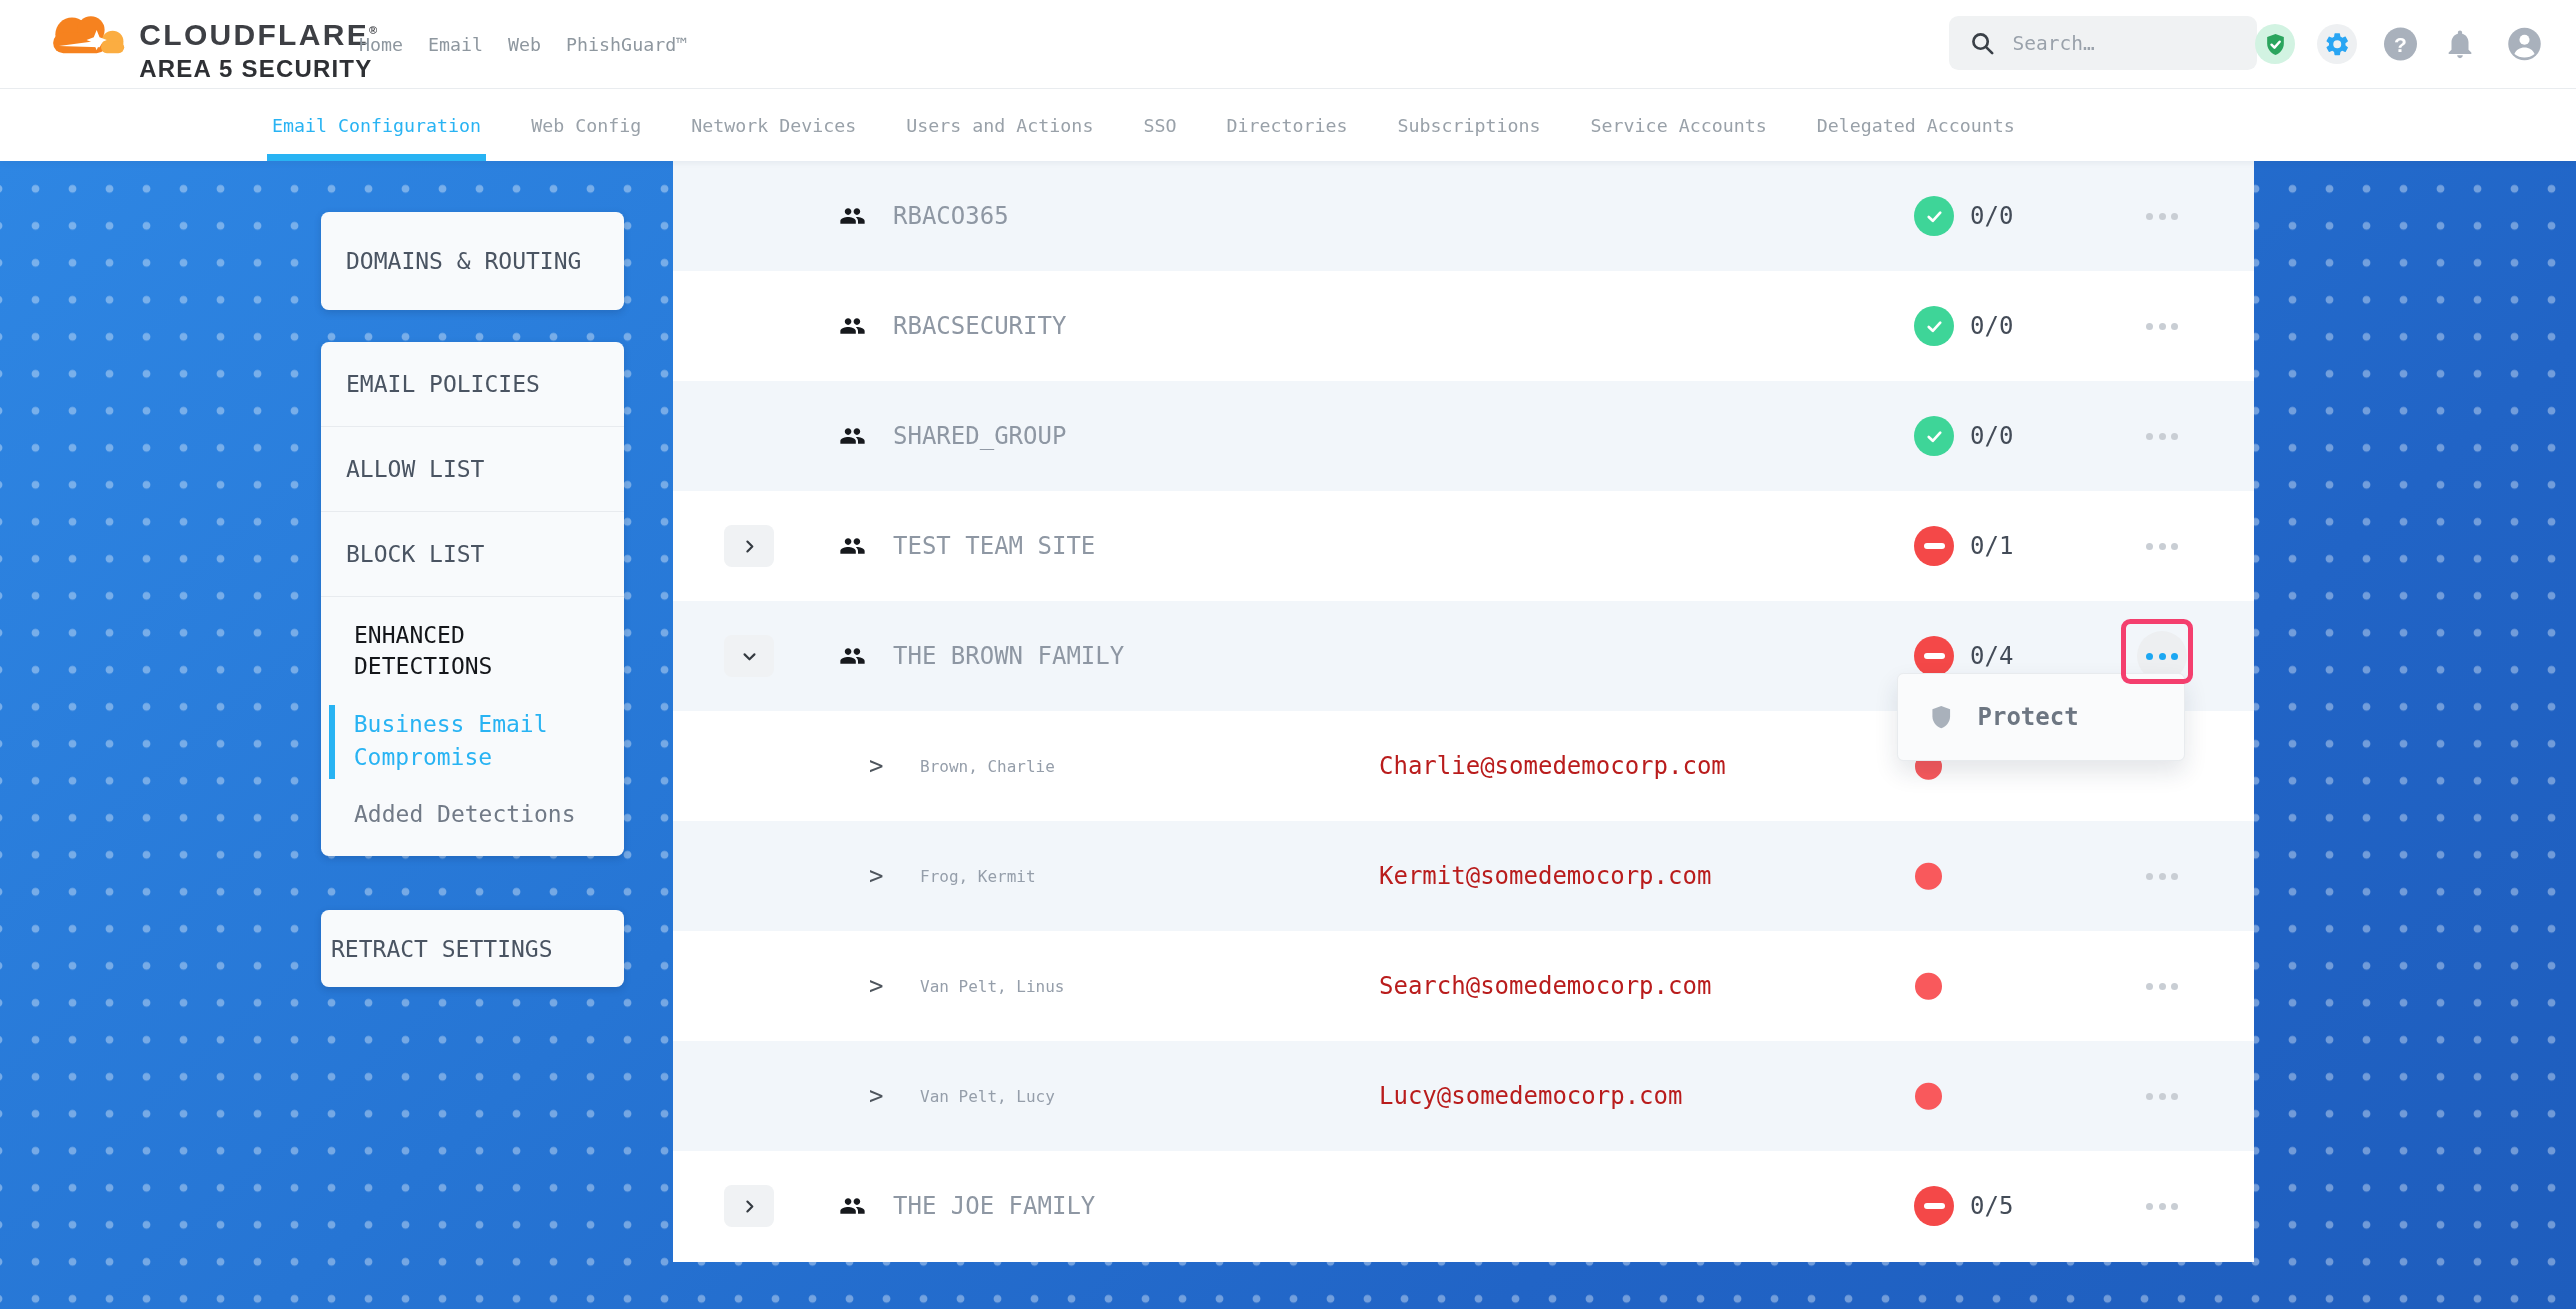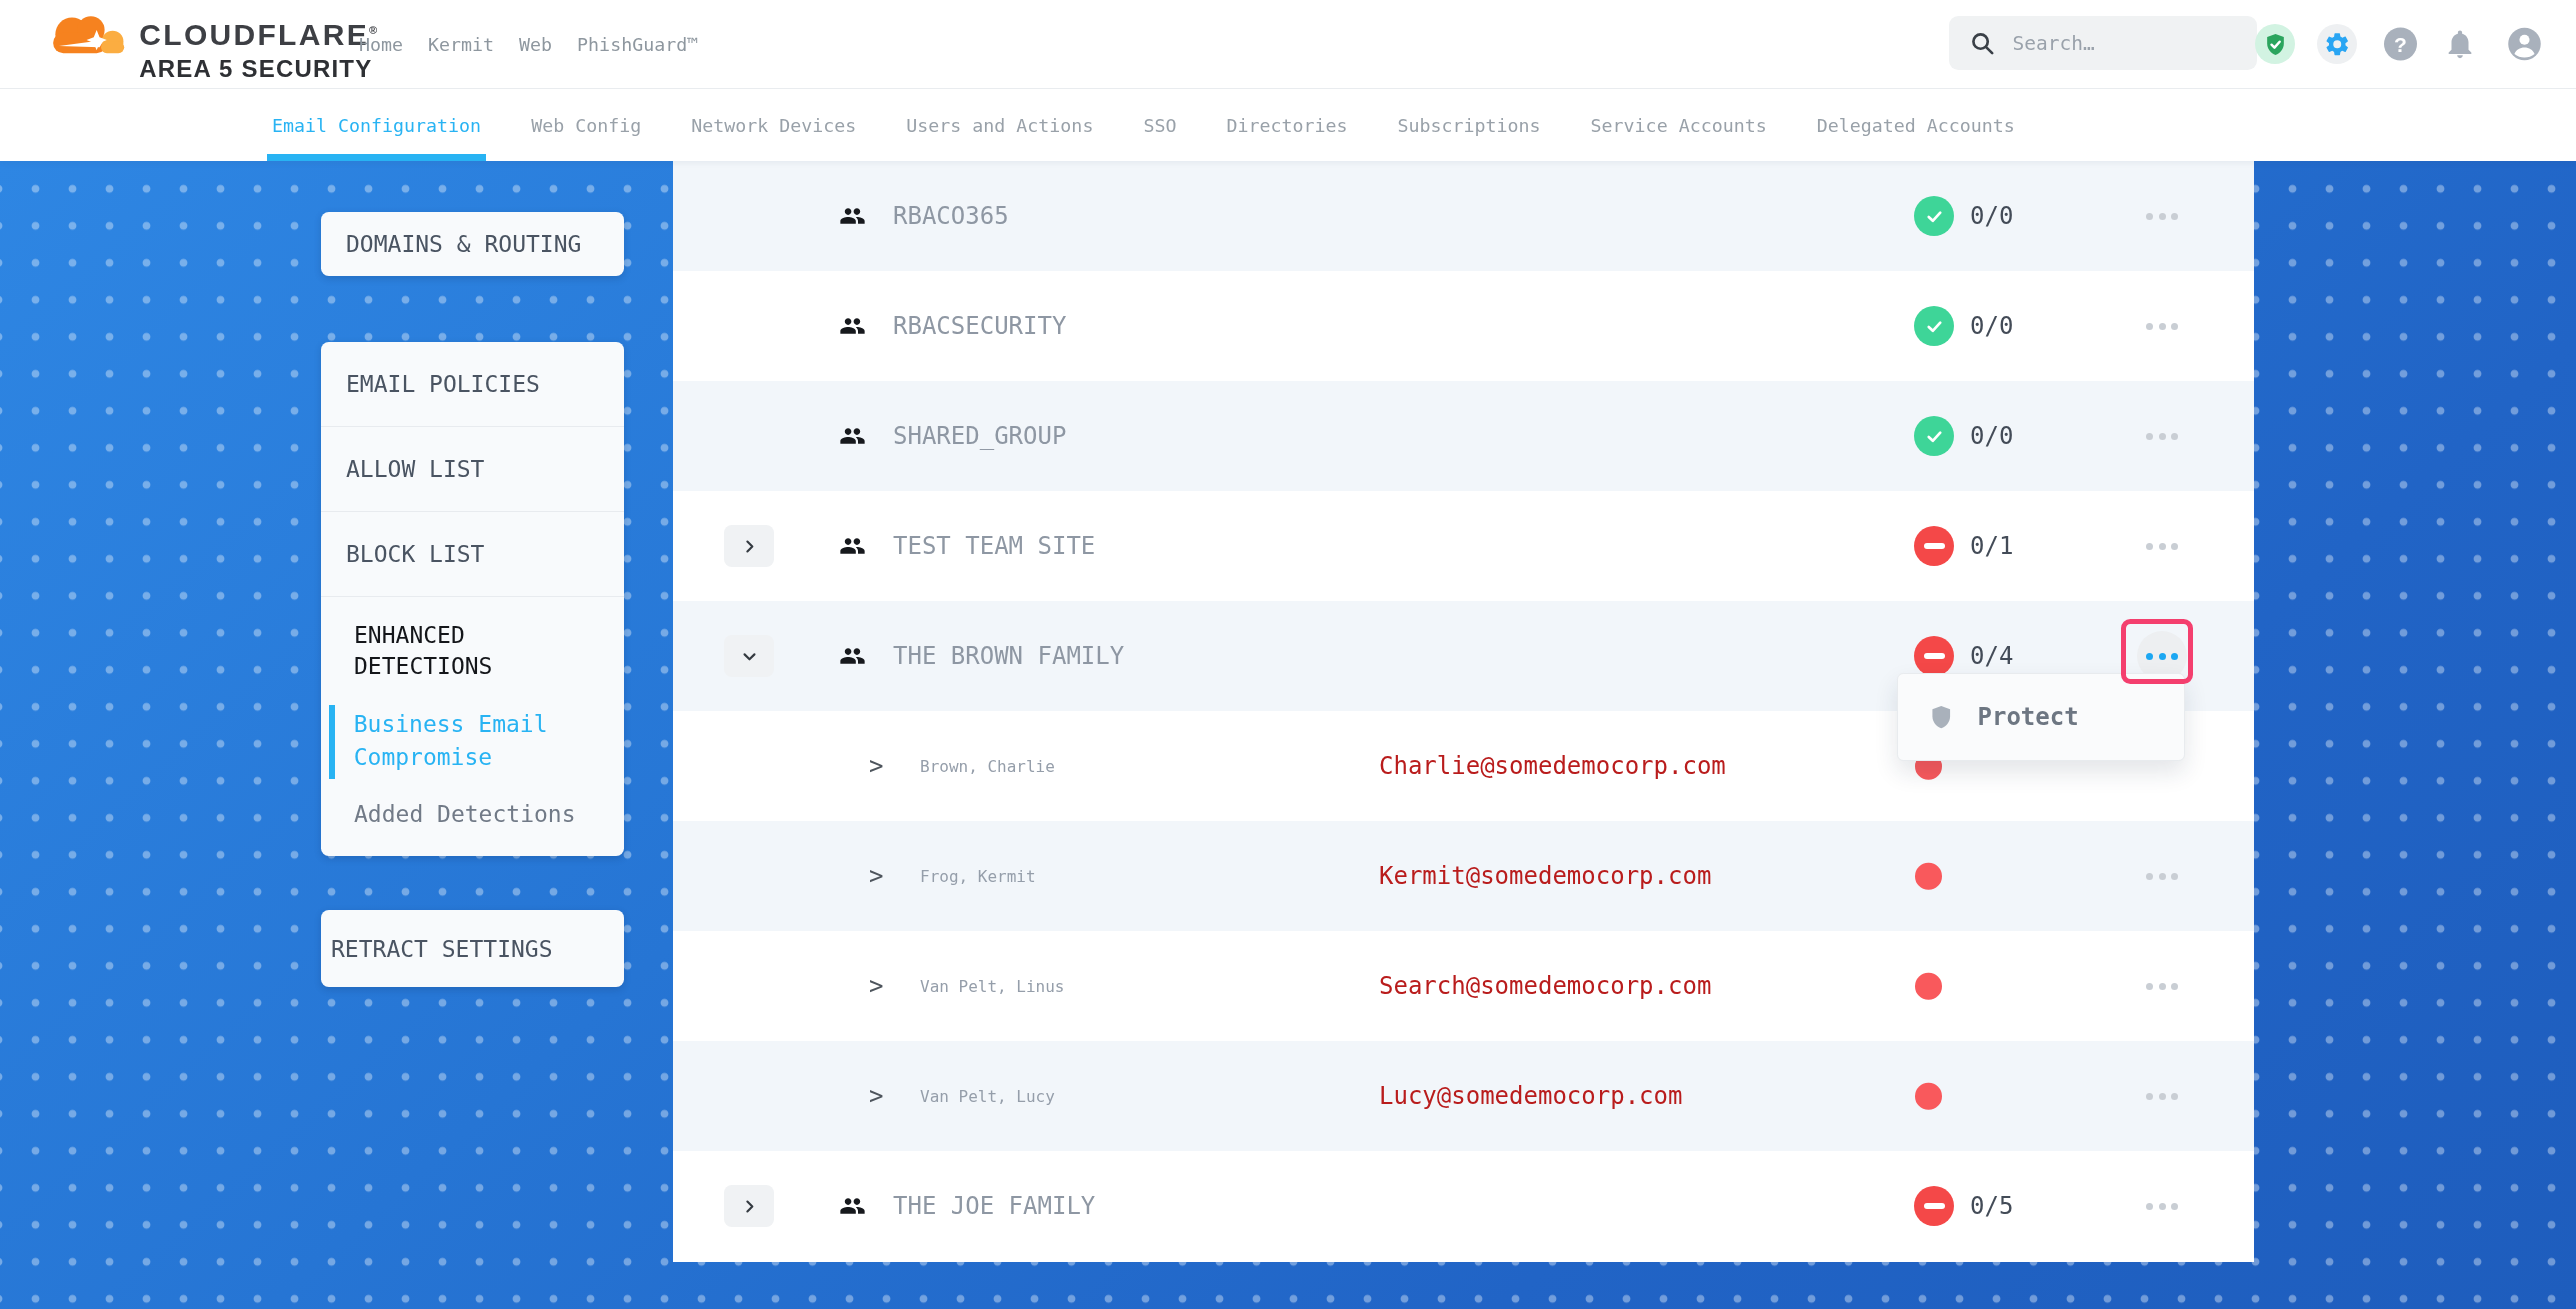--- a/index.html
+++ b/index.html
@@ -64,21 +64,21 @@
     pointer-events:none;
   }
 
   
   .card{
     position:absolute;left:321px;width:303px;background:#f8fafc;border-radius:7.8px;
     box-shadow:0 2.3px 7.8px rgba(15,40,80,0.18);box-sizing:border-box;
   }
   .card-single{display:flex;align-items:center;padding-left:25px;
     font-size:23px;color:#4a5462;}
-  .card1{top:51px;height:64px;}
+  .card1{top:51px;height:98px;}
   .card3{top:749px;height:77px;padding-left:10px;}
   .card2{top:181px;height:514px;padding-bottom:7.8px;}
   .side-item{
     height:84px;display:flex;align-items:center;padding-left:25px;
     font-size:23px;color:#4a5462;border-bottom:1.6px solid #e8ebef;cursor:pointer;
   }
   .enh-block{padding:23px 0 0 8px;}
   .enh-title{
     padding-left:25px;font-size:23px;line-height:31px;color:#14161a;width:233px;
   }
@@ -164,21 +164,21 @@
         <path d="M70 34 l4 -10 l4 10 l10 4 l-10 4 l-4 10 l-4 -10 l-10 -4 Z" fill="#ffffff"></path>
       </svg>
       <div class="brand-text">
         <div class="brand-word"><span>CLOUDFLARE</span><sup>®</sup></div>
         <div class="brand-sub">AREA 5 SECURITY</div>
       </div>
     </div>
 
     <div class="top-nav">
       <div class="top-nav-item">Home</div>
-      <div class="top-nav-item">Kermit</div>
+      <div class="top-nav-item">Email</div>
       <div class="top-nav-item">Web</div>
       <div class="top-nav-item">PhishGuard™</div>
     </div>
 
     <div class="searchbox">
       <svg width="26.5" height="26.5" viewBox="0 0 24 24" fill="none" stroke="#3a4047" stroke-width="2.4" stroke-linecap="round">
         <circle cx="10.5" cy="10.5" r="6.5"></circle>
           <line x1="15.5" y1="15.5" x2="21" y2="21"></line>
       </svg>
       <span class="search-ph">Search…</span>

